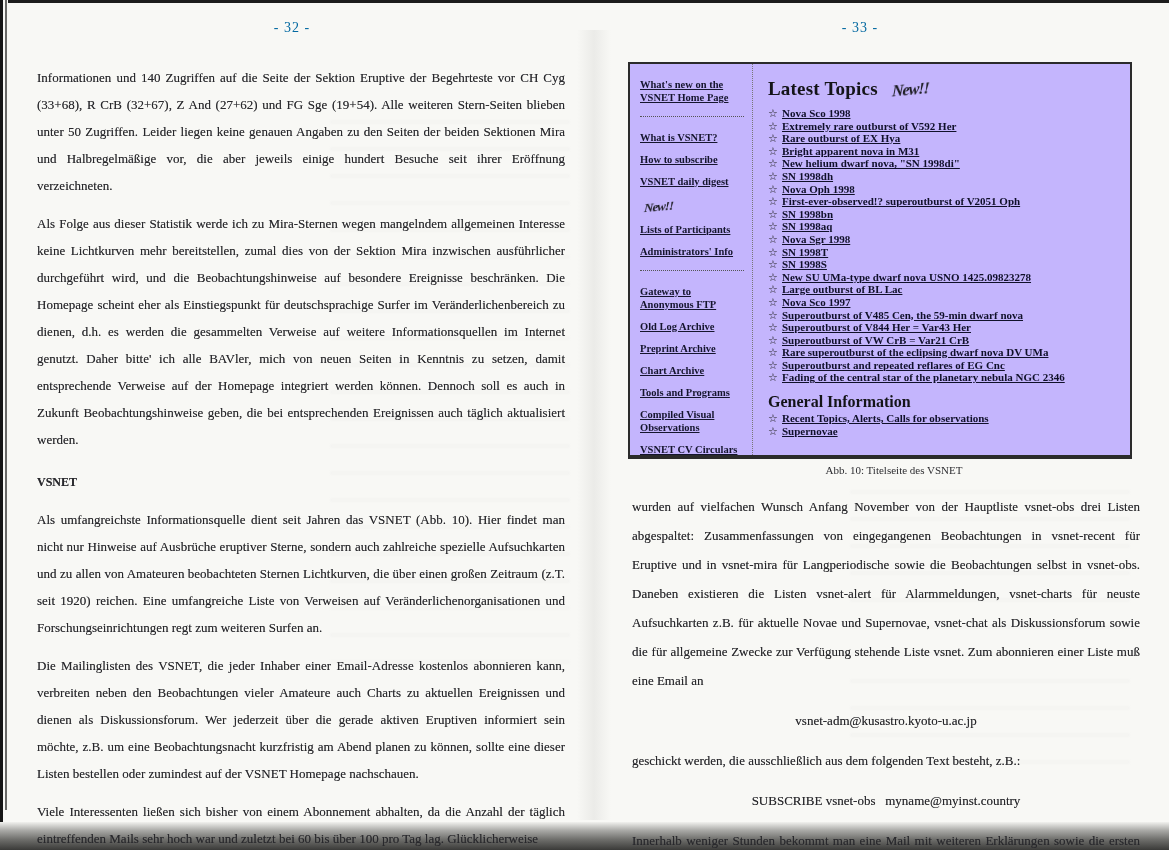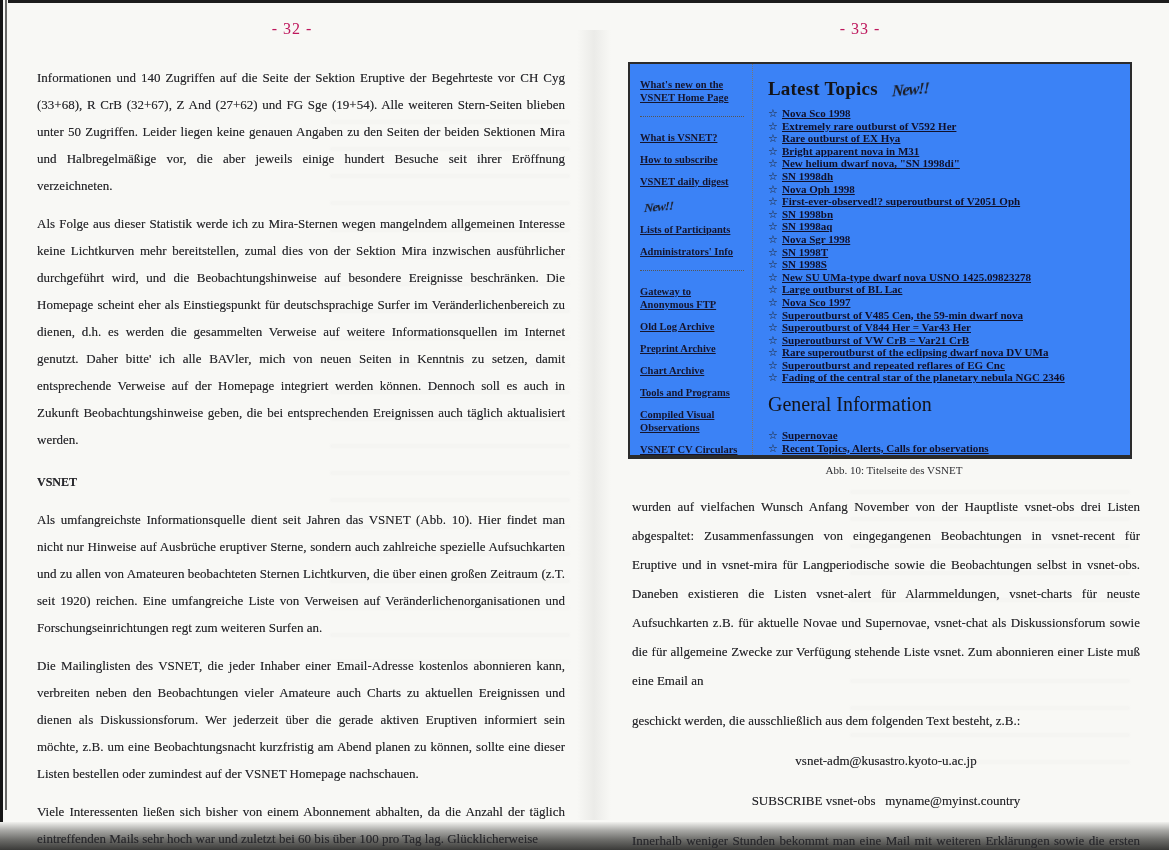--- a/index.html
+++ b/index.html
@@ -16,49 +16,49 @@
   .edge-bottom{position:absolute;left:0;bottom:0;width:1169px;height:28px;
     background:linear-gradient(#f1f1ee 0%,#a9a9a6 30%,#6f6f6c 62%,#3a3a38 100%);}
   .spine-shadow{position:absolute;left:577px;top:30px;width:34px;height:790px;
     background:linear-gradient(90deg,rgba(120,120,118,0) 0%,rgba(120,120,118,0.10) 50%,rgba(120,120,118,0) 100%);}
   .ghost-stripes{position:absolute;opacity:0.55;filter:blur(1.2px);
     background:repeating-linear-gradient(180deg,rgba(130,130,140,0.06) 0 4px,rgba(130,130,140,0) 4px 27px);}
   .ghost-circle{position:absolute;border-radius:50%;filter:blur(2px);
     background:radial-gradient(circle,rgba(110,110,118,0.22) 0%,rgba(110,110,118,0.12) 55%,rgba(110,110,118,0) 72%);}
   
   .pagenum{position:absolute;top:20px;width:120px;text-align:center;
-    font-size:16px;letter-spacing:1px;color:#be185d;}
+    font-size:14px;letter-spacing:1px;color:#0369a1;}
   
   .page-text{position:absolute;text-align:justify;font-size:13px;line-height:27px;
     color:#28282c;text-shadow:0 0 0.5px rgba(45,45,50,0.55);}
   .page-text p.para{margin:0 0 11px 0;}
   .page-text p.center{text-align:center;}
   .sec-heading{font-weight:bold;font-size:12px;margin:16px 0 10px 0;}
   #right-text{line-height:29px;}
   
   .figure{position:absolute;left:628px;top:62px;width:500px;height:391px;
-    background:#3b82f6;border:2px solid #2b2b2b;border-bottom-width:4px;overflow:hidden;}
+    background:#c4b5fd;border:2px solid #2b2b2b;border-bottom-width:4px;overflow:hidden;}
   .fig-sidebar{position:absolute;left:0;top:0;bottom:0;width:123px;
     padding:14px 6px 0 10px;border-right:1px dotted #777;box-sizing:border-box;overflow:hidden;}
   .sb-item{font-size:10.5px;line-height:13px;font-weight:bold;color:#15152e;
     text-decoration:underline;margin-bottom:9px;cursor:pointer;}
   .sb-divider{border-top:1px dotted #555;margin:12px 2px 14px 0;height:0;}
   .scribble{font-style:italic;font-weight:bold;color:#1c1c22;
     transform:rotate(-5deg) skewX(-8deg);display:inline-block;
     letter-spacing:-1px;filter:blur(0.3px);}
   .sb-badge{font-size:13px;margin:-4px 0 8px 4px;}
   .fig-main{position:absolute;left:124px;right:0;top:0;bottom:0;
     padding:14px 8px 0 14px;box-sizing:border-box;overflow:hidden;}
   .fig-title-row{margin-bottom:7px;}
   .fig-title{font-size:19px;font-weight:bold;color:#141418;letter-spacing:0.2px;}
   .title-badge{font-size:16px;margin-left:10px;}
   .topic-row{font-size:11px;line-height:12.6px;white-space:nowrap;}
   .star{display:inline-block;width:14px;color:#222;font-size:11px;}
   .topic-link{font-weight:bold;color:#10102a;text-decoration:underline;cursor:pointer;}
-  .gi-title{font-size:20px;font-weight:normal;color:#141418;margin:9px 0 13px 0;}
+  .gi-title{font-size:16px;font-weight:bold;color:#141418;margin:9px 0 1px 0;}
   
   .fig-caption{position:absolute;left:644px;top:464px;width:500px;text-align:center;
     font-size:11px;color:#2c2c30;}
 </style>
 </head>
 <body>
 
 <div class="edge-left"></div>
 <div class="edge-left2"></div>
 <div class="edge-top"></div>
@@ -107,27 +107,27 @@
         <div class="topic-row"><span class="star">☆</span><span class="topic-link">Nova Sco 1997</span></div>
         <div class="topic-row"><span class="star">☆</span><span class="topic-link">Superoutburst of V485 Cen, the 59-min dwarf nova</span></div>
         <div class="topic-row"><span class="star">☆</span><span class="topic-link">Superoutburst of V844 Her = Var43 Her</span></div>
         <div class="topic-row"><span class="star">☆</span><span class="topic-link">Superoutburst of VW CrB = Var21 CrB</span></div>
         <div class="topic-row"><span class="star">☆</span><span class="topic-link">Rare superoutburst of the eclipsing dwarf nova DV UMa</span></div>
         <div class="topic-row"><span class="star">☆</span><span class="topic-link">Superoutburst and repeated reflares of EG Cnc</span></div>
         <div class="topic-row"><span class="star">☆</span><span class="topic-link">Fading of the central star of the planetary nebula NGC 2346</span></div>
       </div>
     <div class="gi-title">General Information</div>
     <div>
+        <div class="topic-row"><span class="star">☆</span><span class="topic-link">Recent Topics, Alerts, Calls for observations</span></div>
         <div class="topic-row"><span class="star">☆</span><span class="topic-link">Supernovae</span></div>
-        <div class="topic-row"><span class="star">☆</span><span class="topic-link">Recent Topics, Alerts, Calls for observations</span></div>
       </div>
   </div>
 </div>
 
 <div class="fig-caption">Abb. 10: Titelseite des VSNET</div>
 
 <div id="right-text" class="page-text" style="left:632px;top:492px;width:508px;">
     <p class="para">wurden auf vielfachen Wunsch Anfang November von der Hauptliste vsnet-obs drei Listen abgespaltet: Zusammenfassungen von eingegangenen Beobachtungen in vsnet-recent für Eruptive und in vsnet-mira für Langperiodische sowie die Beobachtungen selbst in vsnet-obs. Daneben existieren die Listen vsnet-alert für Alarmmeldungen, vsnet-charts für neuste Aufsuchkarten z.B. für aktuelle Novae und Supernovae, vsnet-chat als Diskussionsforum sowie die für allgemeine Zwecke zur Verfügung stehende Liste vsnet.  Zum abonnieren einer Liste muß eine Email an</p>
+    <p class="para center">vsnet-adm@kusastro.kyoto-u.ac.jp</p>
     <p class="para">geschickt werden, die ausschließlich aus dem folgenden Text besteht, z.B.:</p>
-    <p class="para center">vsnet-adm@kusastro.kyoto-u.ac.jp</p>
     <p class="para center">SUBSCRIBE vsnet-obs&nbsp;&nbsp;&nbsp;myname@myinst.country</p>
     <p class="para">Innerhalb weniger Stunden bekommt man eine Mail mit weiteren Erklärungen sowie die ersten Nachrichten aus der entsprechenden Mailingliste.</p>
   </div>
 
 </body></html>

